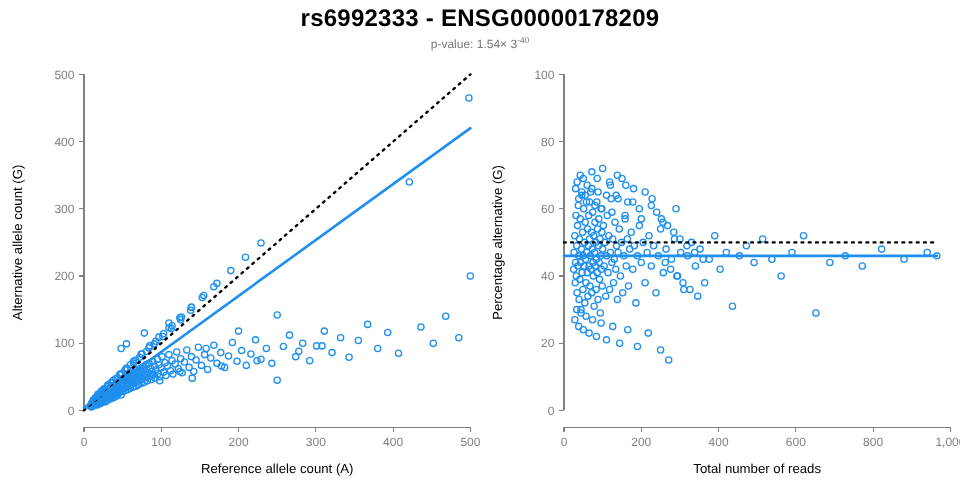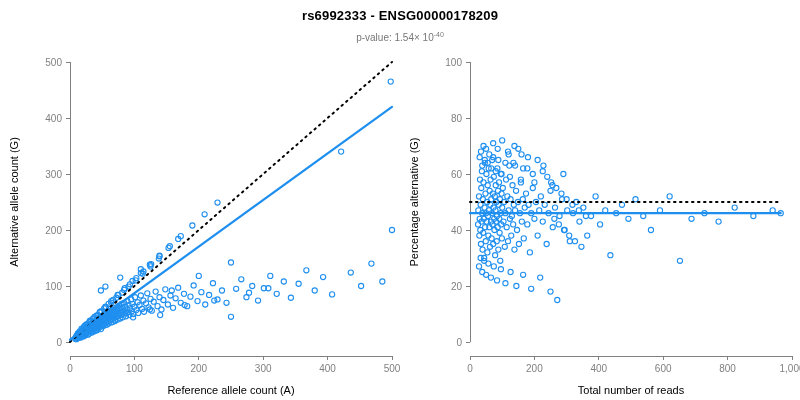--- a/index.html
+++ b/index.html
@@ -11,21 +11,21 @@
     color:#000000;
     overflow:hidden;
     position:relative;
   }
   #figure{position:absolute;left:0;top:0;width:800px;height:400px;}
 
   
   #header{position:absolute;left:0;top:0;width:800px;height:46px;text-align:center;}
   #main-title{
     margin:0;padding-top:7px;
-    font-size:13px;font-weight:bold;letter-spacing:0.2px;color:#000;
+    font-size:20px;font-weight:bold;letter-spacing:0.2px;color:#000;
     line-height:18px;
   }
   #subtitle{
     margin:0;padding-top:4px;
     font-size:10px;color:#777777;line-height:12px;
   }
   #subtitle .sup{font-size:7px;vertical-align:super;}
 
   
   .panel{position:absolute;top:46px;height:354px;}
@@ -53,21 +53,21 @@
            stroke-dasharray:1.5 4.5;stroke-linecap:round;}
 </style>
 </head>
 <body>
 
 <div id="figure">
 
   <div id="header">
     <h1 id="main-title">rs6992333 - ENSG00000178209</h1>
     <div id="subtitle">
-      <span>p-value: 1.54× 10</span><span class="sup">-40</span>
+      <span>p-value: 1.54× 3</span><span class="sup">-40</span>
     </div>
   </div>
 
   <div class="panel" id="panel-left">
     <svg class="plotsvg" id="svg-left" width="400" height="354">
         <path d="M 70 16 L 70 296" class="axis-line"></path>
         <line x1="66" y1="296" x2="70" y2="296" class="tick-mark"></line>
         <text x="62" y="299.5" text-anchor="end" class="tick-label">0</text>
         <line x1="66" y1="240" x2="70" y2="240" class="tick-mark"></line>
         <text x="62" y="243.5" text-anchor="end" class="tick-label">100</text>

